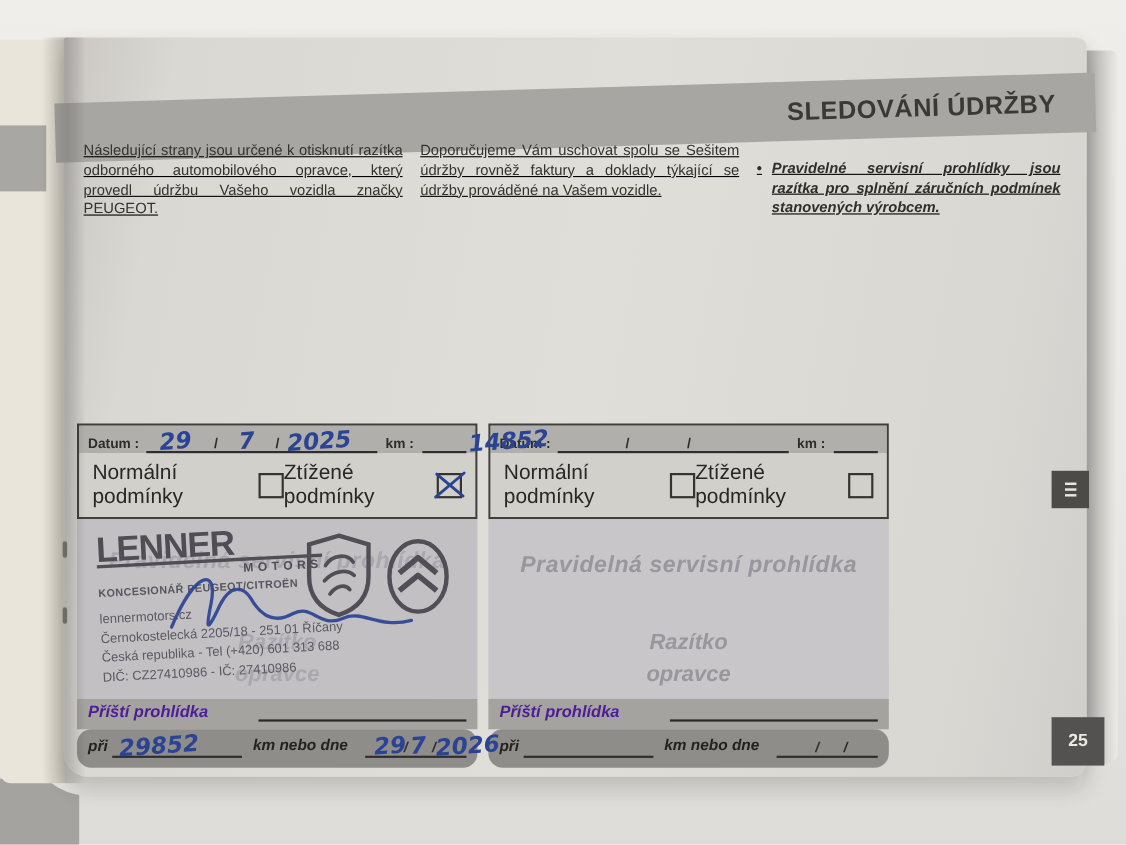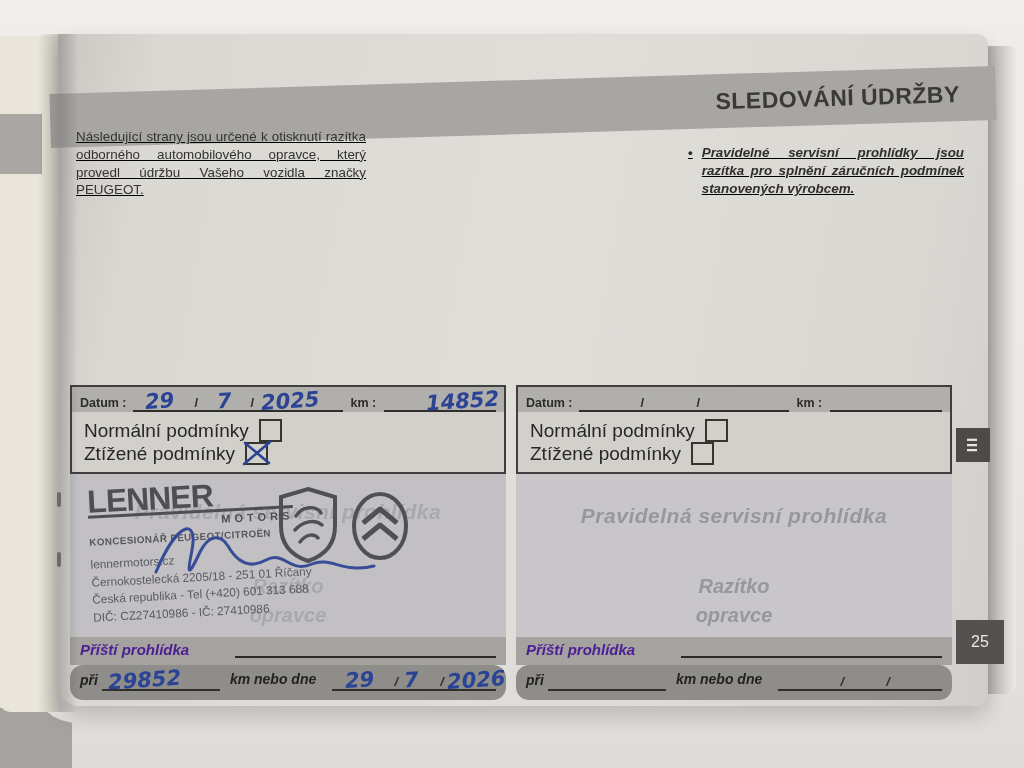--- a/index.html
+++ b/index.html
@@ -28,34 +28,34 @@
   
   .intro{position:absolute;left:18px;top:94px;width:898px;display:flex;gap:16px;text-decoration:underline;}
   .col{width:290px;font-size:13.4px;color:#34332f;line-height:1.33;text-align:justify;}
   .col p{margin:0;}
   .col p + p{margin-top:15px;}
   .col3{width:276px;padding-top:16px;text-align:justify;}
   .bullet-item{display:flex;gap:9px;font-style:italic;font-weight:bold;font-size:13.4px;color:#2f2e2b;}
   .bullet-dot{flex:0 0 auto;font-style:normal;}
   
   .cards{position:absolute;left:12px;top:351px;display:flex;gap:10px;}
-  .card{width:436px;box-sizing:border-box;}
+  .card{width:364px;box-sizing:border-box;}
   .topbox{border:2px solid #413f3d;}
   .datum-row{background:#b1afab;display:flex;align-items:flex-end;padding:3px 8px 0 8px;height:25px;
     box-sizing:border-box;font-weight:bold;font-size:12.5px;color:#2e2d2b;}
   .lbl{padding-bottom:2px;white-space:nowrap;}
   .write{border-bottom:2px solid #2f2e2c;position:relative;height:21px;margin-left:6px;}
   .w-date{flex:0 0 210px;}
   .w-km{flex:1;margin-left:8px;}
   .slash-mark{position:absolute;bottom:0;font-weight:bold;font-size:13px;color:#2e2d2b;}
   .s1{left:62px;} .s2{left:118px;}
   .hand{position:absolute;bottom:-3px;color:#2b4394;font-size:21px;font-weight:bold;font-style:italic;
     font-family:"DejaVu Sans",sans-serif;transform:rotate(-4deg);white-space:nowrap;}
-  .cond-row{background:#d2d0cb;display:flex;justify-content:space-between;align-items:flex-start;
-    padding:7px 12px;font-size:19px;color:#282725;flex-direction:column;}
+  .cond-row{background:#d2d0cb;display:flex;justify-content:space-between;align-items:center;
+    padding:7px 12px;font-size:19px;color:#282725;}
   .cond{display:flex;align-items:center;gap:10px;}
   .checkbox{width:19px;height:19px;border:2px solid #35342f;position:relative;flex:0 0 auto;}
   .xmark{position:absolute;left:-5px;top:-5px;overflow:visible;}
   .stamp-area{position:relative;height:163px;background:#c2c0c3;}
   .stamp-area.empty{background:#c8c6c8;}
   .wm1{position:absolute;top:26px;width:100%;text-align:center;font-size:21px;font-style:italic;
     font-weight:bold;color:#a9a8ae;letter-spacing:0.5px;}
   .stamp-area.empty .wm1{color:#98979d;top:30px;}
   .wm2{position:absolute;top:98px;width:100%;text-align:center;font-size:20px;font-style:italic;
     font-weight:bold;color:#a9a8ae;line-height:1.45;}
@@ -76,22 +76,22 @@
     box-sizing:border-box;font-size:14px;font-style:italic;font-weight:bold;color:#232220;border-radius:13px;}
   .p-km{flex:0 0 118px;margin-left:4px;}
   .p-label{margin:0 10px;white-space:nowrap;padding-bottom:1px;}
   .p-date{flex:1;}
   .p-date .s1{left:38%;} .p-date .s2{left:66%;}
   .hand-d1{left:8%;} .hand-d2{left:44%;} .hand-d3{left:70%;}
   
   .tab3{position:absolute;left:956px;top:428px;width:34px;height:34px;background:#4d4b48;z-index:6;
     display:flex;align-items:center;justify-content:center;}
   .tab3 span{transform:rotate(90deg);color:#e8e6e2;font-weight:bold;font-size:15px;letter-spacing:1px;}
-  .pagenum{position:absolute;left:956px;top:620px;width:48px;height:44px;background:#545250;z-index:6;
-    color:#ece9e5;font-size:16px;display:flex;align-items:center;justify-content:center;}
+  .pagenum{position:absolute;left:956px;top:652px;width:48px;height:44px;background:#545250;z-index:6;
+    color:#ece9e5;font-size:16px;display:flex;align-items:center;justify-content:center;font-weight:bold;}
 </style>
 </head>
 <body>
 
 <div class="photo">
 
   <div class="desk-dark"></div>
   <div class="bottom-stack"></div>
   <div class="right-edge"></div>
 
@@ -106,20 +106,21 @@
 
     <div class="banner">
       <span class="banner-title">SLEDOVÁNÍ ÚDRŽBY</span>
     </div>
 
     <div class="intro">
       <div class="col">
         <p>Následující strany jsou určené k otisknutí razítka odborného automobilového opravce, který provedl údržbu Vašeho vozidla značky PEUGEOT.</p>
       </div>
       <div class="col">
+        <p>Doporučujeme Vám uschovat spolu se Sešitem údržby rovněž faktury a doklady týkající se údržby prováděné na Vašem vozidle.</p>
       </div>
       <div class="col col3">
         <div class="bullet-item">
           <span class="bullet-dot">•</span>
           <span>Pravidelné servisní prohlídky jsou razítka pro splnění záručních podmínek stanovených výrobcem.</span>
         </div>
       </div>
     </div>
 
     <div class="cards">

